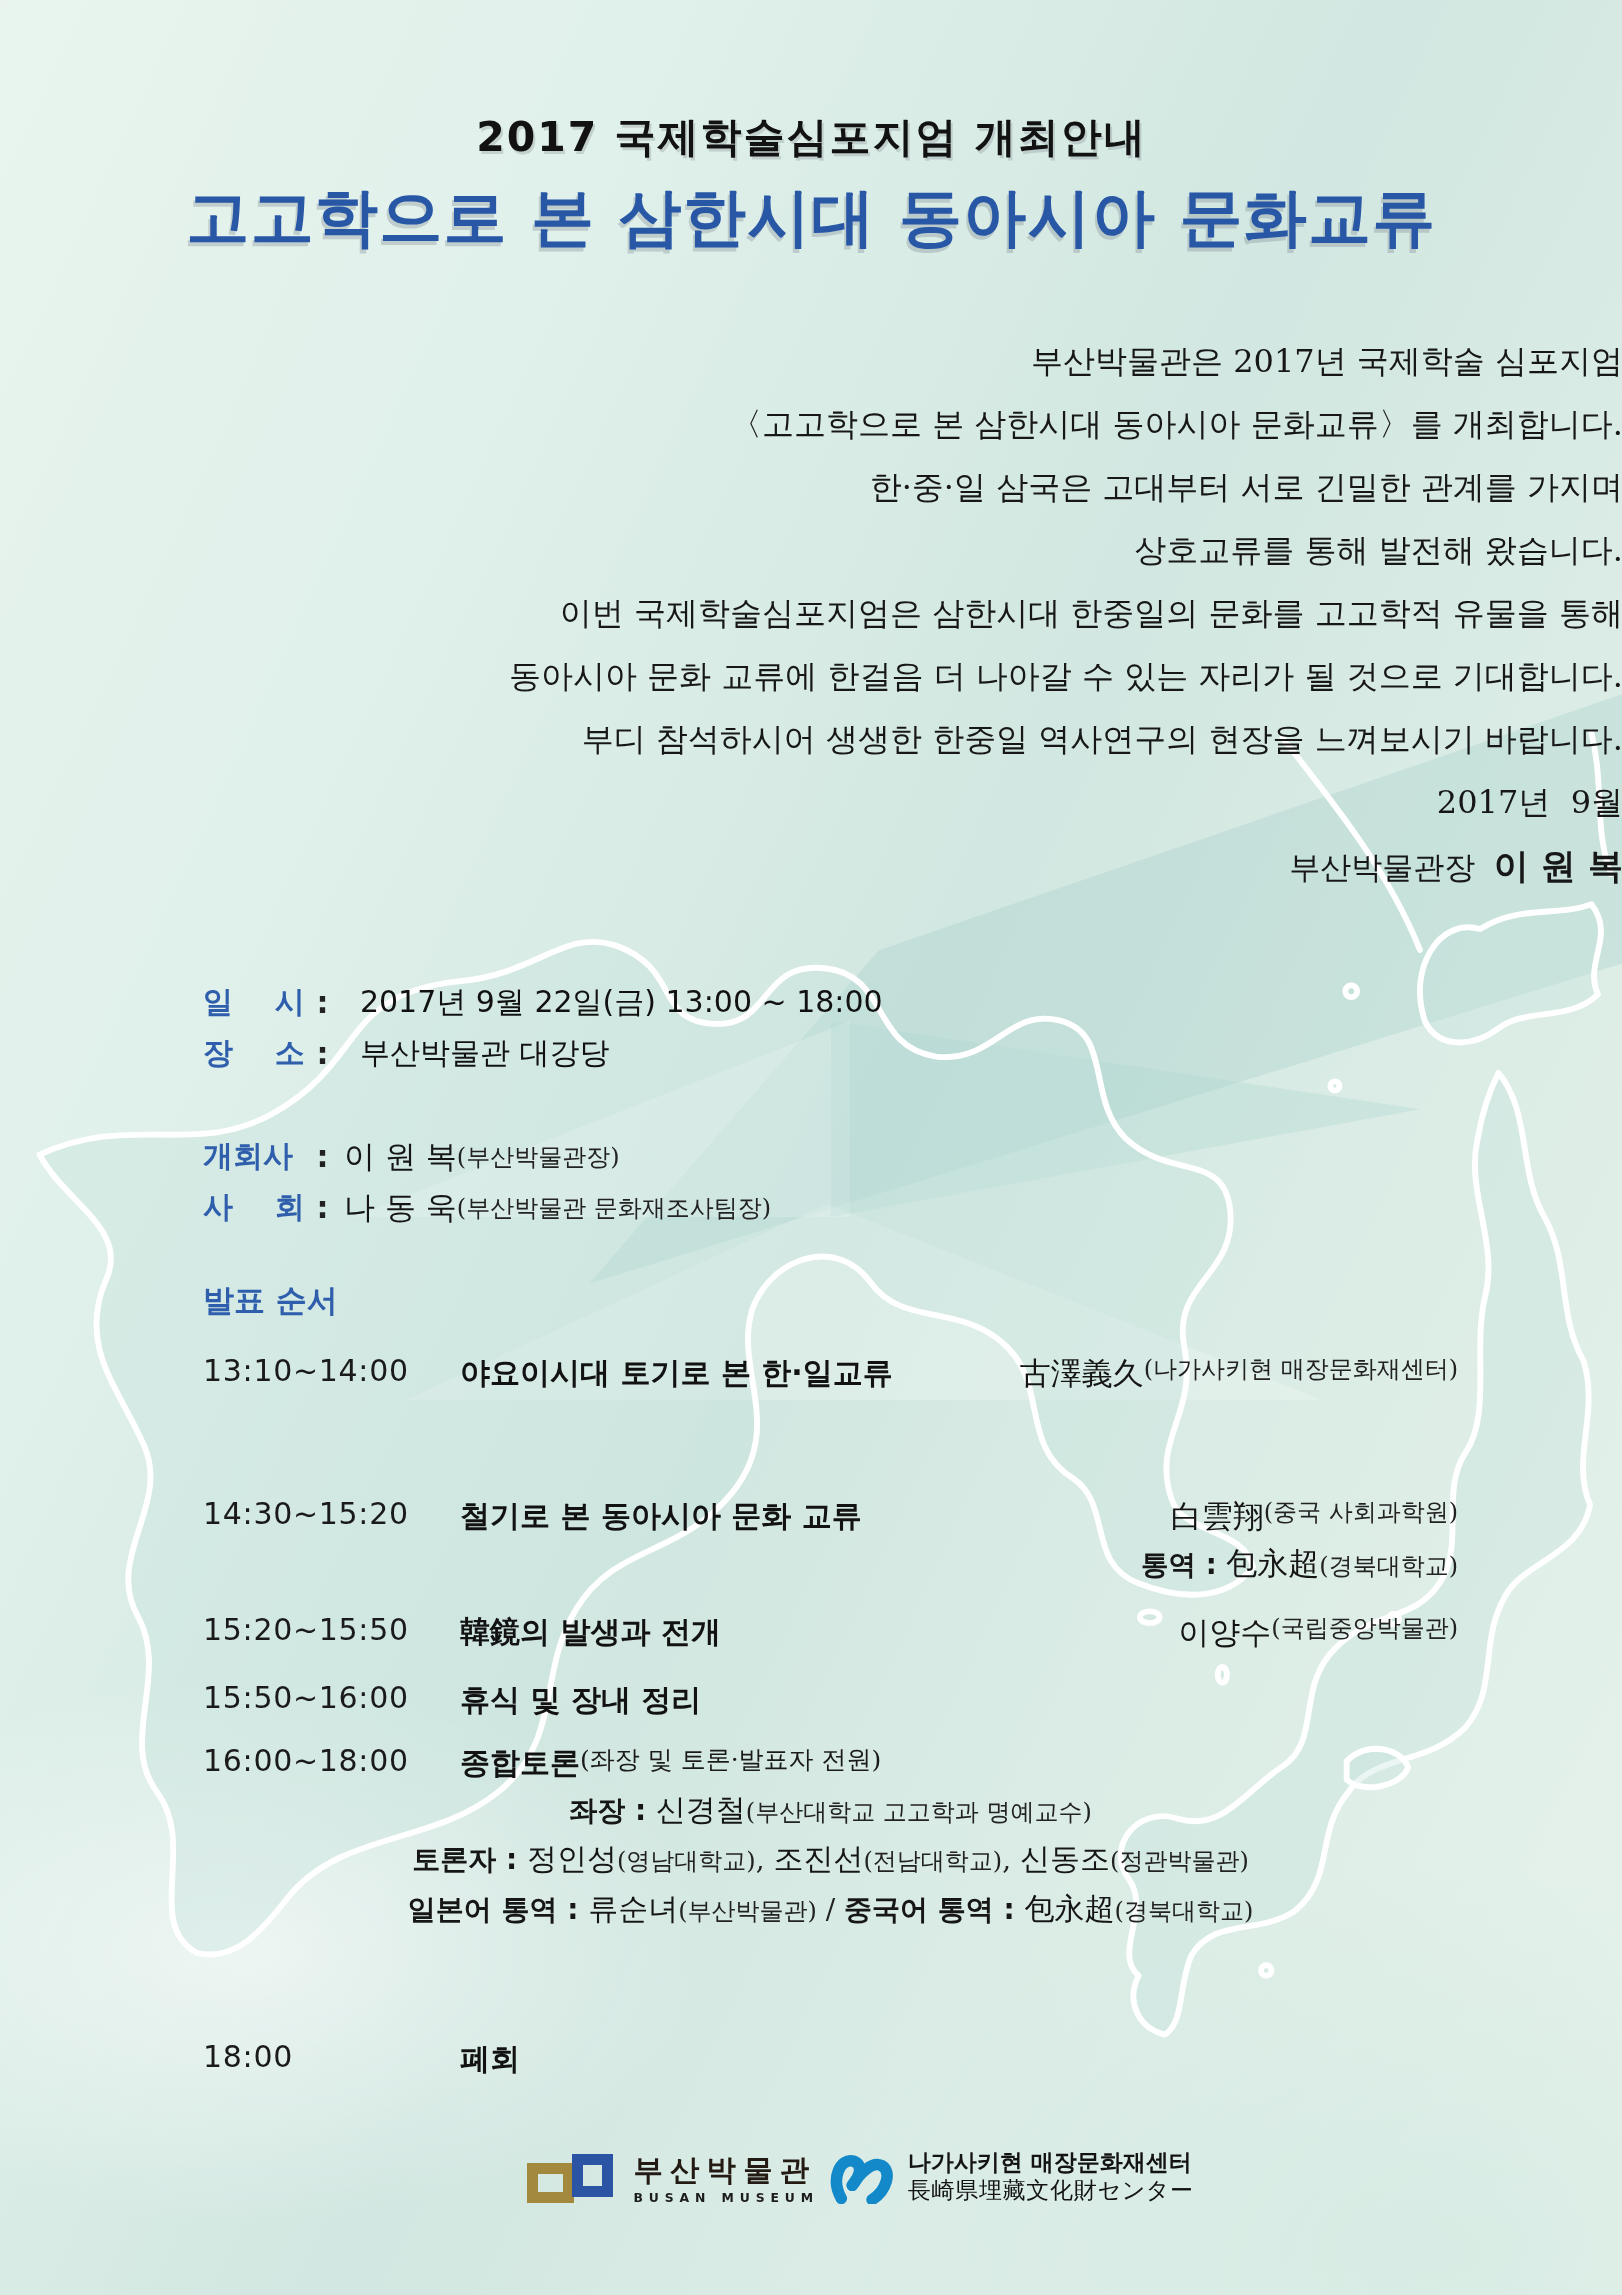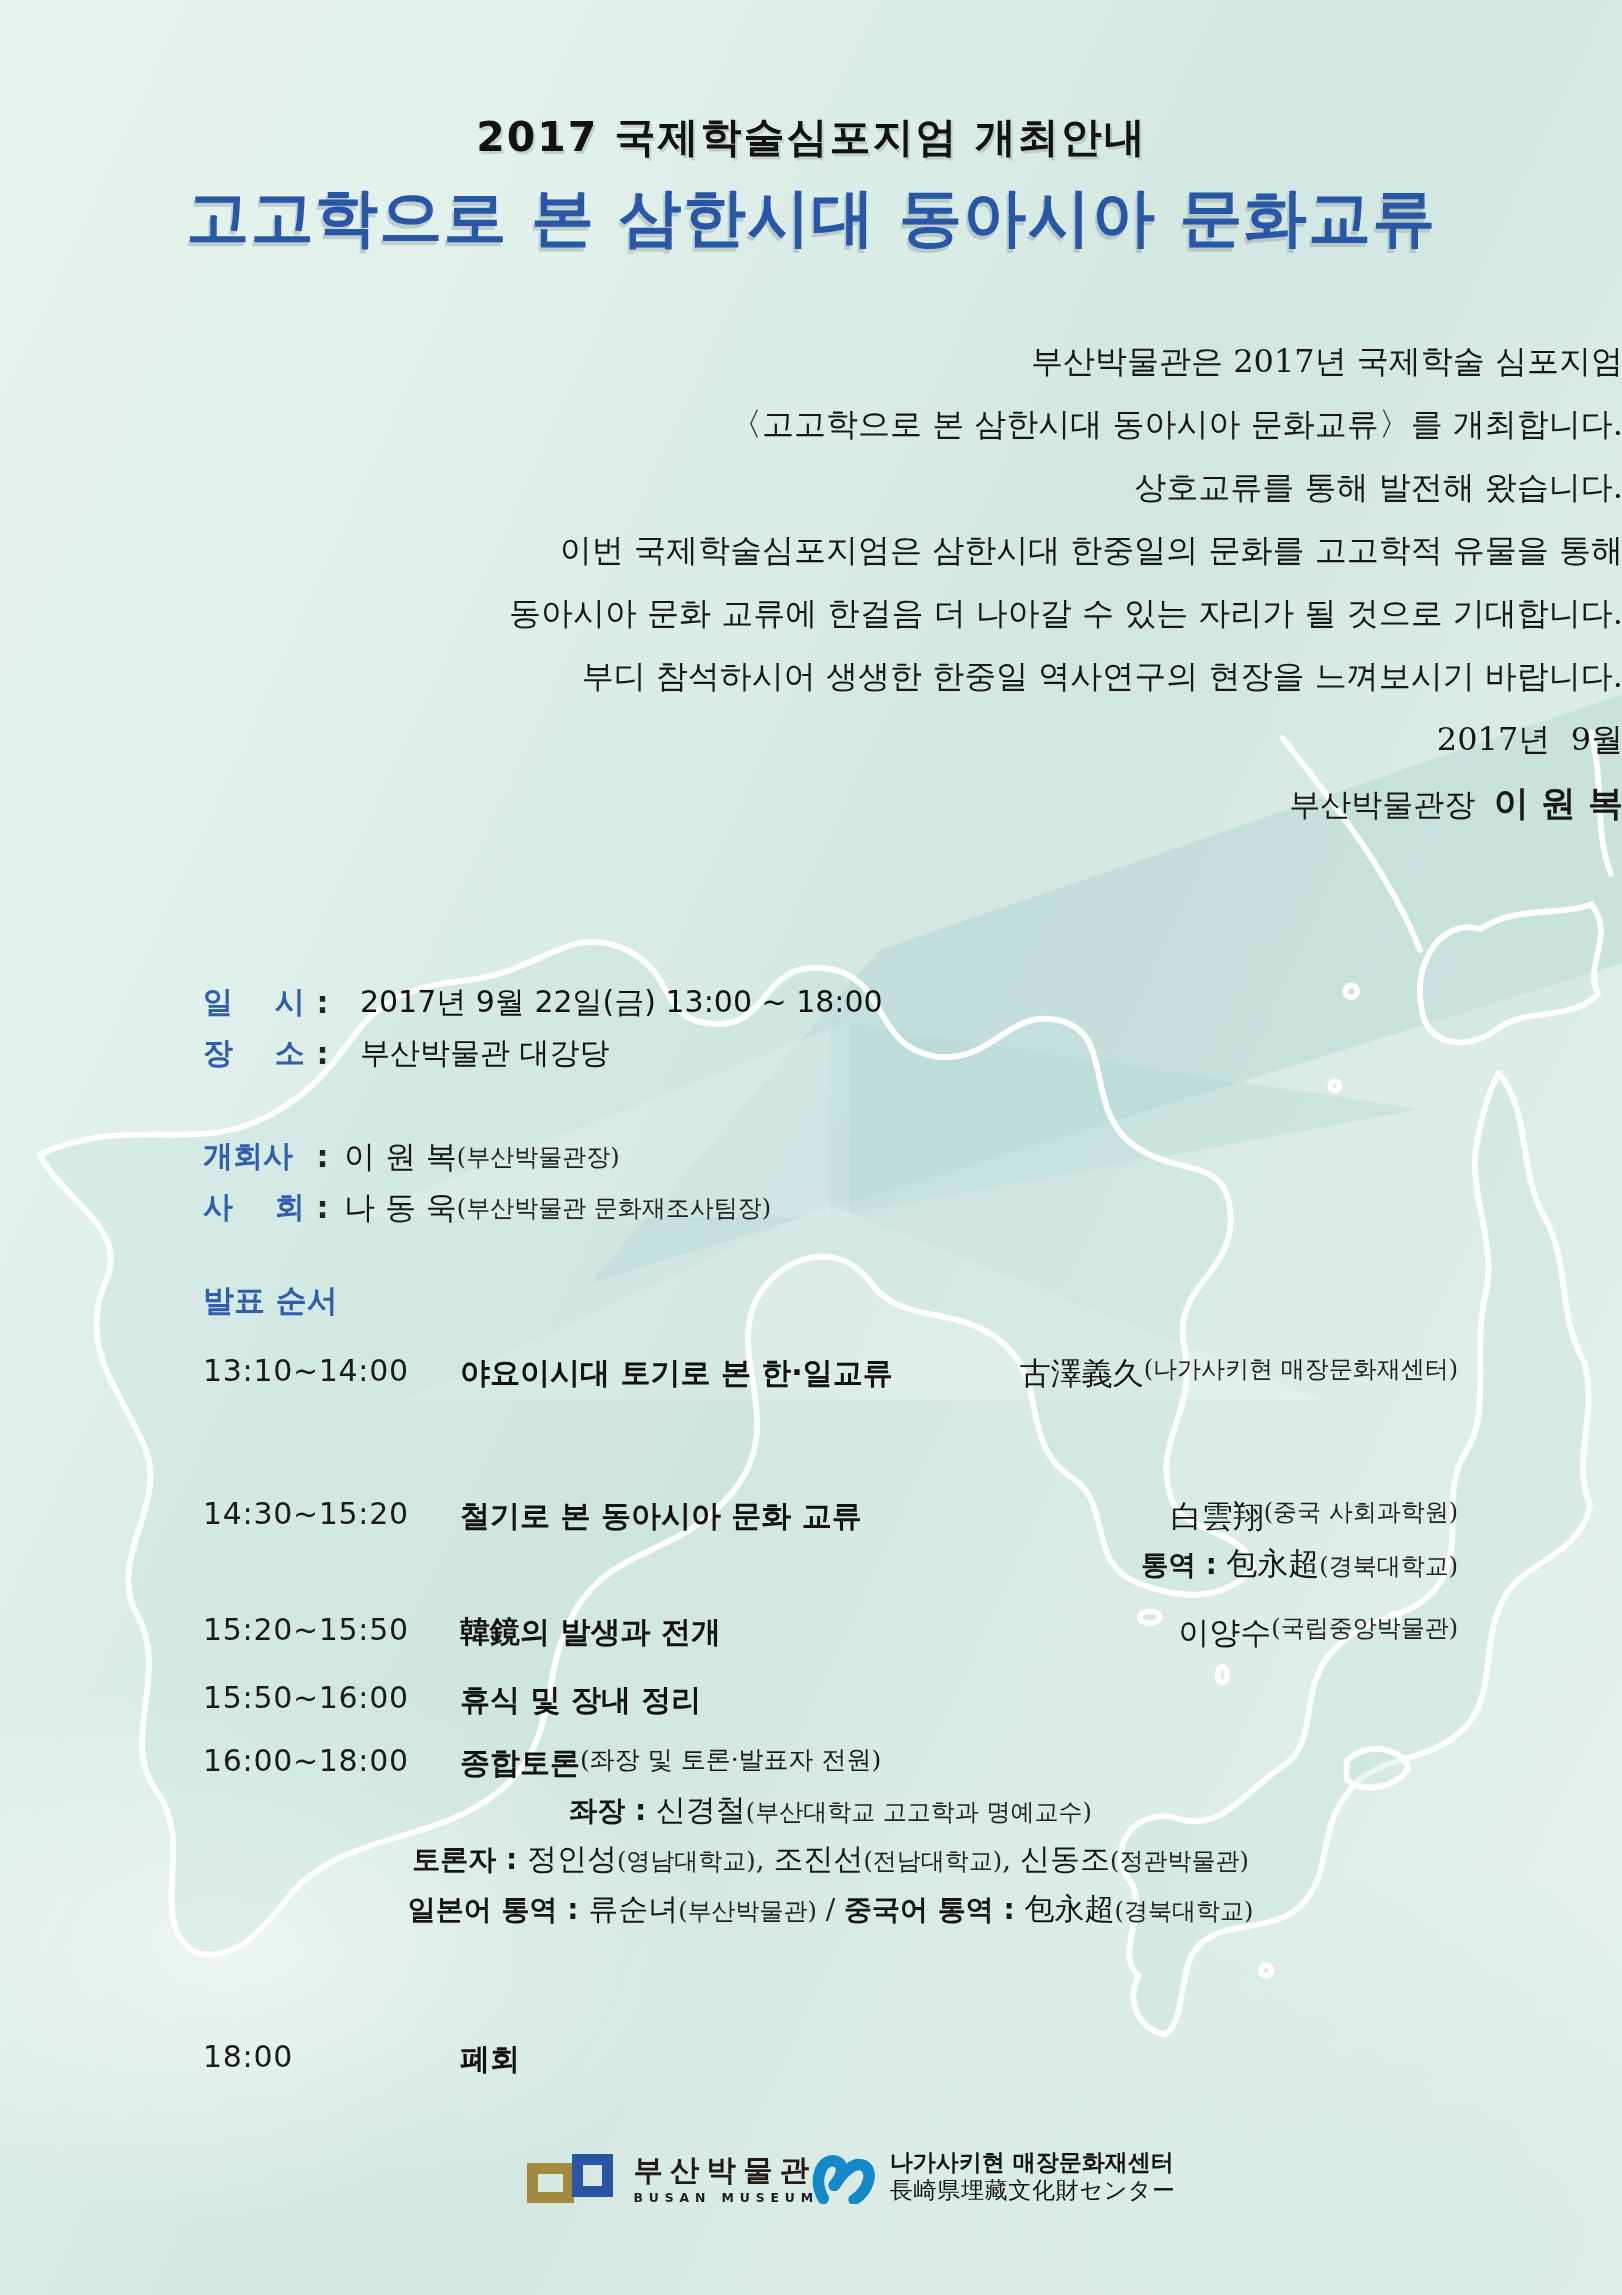--- a/index.html
+++ b/index.html
@@ -63,21 +63,21 @@
   .d-sep{font-family:"DejaVu Serif","Liberation Serif",serif;font-size:28px;color:#222;white-space:pre;}
 
   .busan-logo{position:absolute;left:527px;top:2154px;display:flex;align-items:center;}
   .squares{position:relative;width:92px;height:52px;flex:none;}
   .sq-gold{position:absolute;left:0;top:8.5px;width:47px;height:40px;box-sizing:border-box;border:11px solid #a3893d;}
   .sq-blue{position:absolute;left:45px;top:0;width:41px;height:43px;box-sizing:border-box;border:11px solid #2b54a4;}
   .busan-text{margin-left:14.4px;}
   .busan-kr{font-size:29.4px;font-weight:800;letter-spacing:7.2px;color:#221a13;line-height:1;white-space:pre;}
   .busan-en{font-size:12.4px;font-weight:700;letter-spacing:5.9px;color:#1c1c1c;margin-top:6.5px;line-height:1;white-space:pre;}
 
-  .naga-logo{position:absolute;left:806px;top:2149px;display:flex;align-items:center;}
+  .naga-logo{position:absolute;left:824px;top:2149px;display:flex;align-items:center;}
   .naga-mark{flex:none;width:72px;height:55px;}
   .naga-text{margin-left:11.8px;}
   .naga-kr{font-size:23px;font-weight:800;color:#131313;line-height:1.1;white-space:pre;}
   .naga-jp{font-family:"DejaVu Serif","Liberation Serif",serif;font-size:23px;color:#131313;margin-top:3.3px;line-height:1.1;letter-spacing:0.7px;white-space:pre;}
 </style>
 </head>
 <body>
 
 <div class="poster">
 
@@ -130,20 +130,21 @@
       <ellipse fill="rgba(197,227,220,0.35)" cx="1868" cy="2560" rx="7" ry="12"></ellipse>
     </g>
   </svg>
 
   <div class="subtitle">2017 국제학술심포지엄 개최안내</div>
   <div class="main-title">고고학으로 본 삼한시대 동아시아 문화교류</div>
 
   <div class="greeting">
     <p>부산박물관은 2017년 국제학술 심포지엄</p>
     <p>〈고고학으로 본 삼한시대 동아시아 문화교류〉를 개최합니다.</p>
+    <p>한·중·일 삼국은 고대부터 서로 긴밀한 관계를 가지며</p>
     <p>상호교류를 통해 발전해 왔습니다.</p>
     <p>이번 국제학술심포지엄은 삼한시대 한중일의 문화를 고고학적 유물을 통해</p>
     <p>동아시아 문화 교류에 한걸음 더 나아갈 수 있는 자리가 될 것으로 기대합니다.</p>
     <p>부디 참석하시어 생생한 한중일 역사연구의 현장을 느껴보시기 바랍니다.</p>
     <p class="g-date">2017년  9월</p>
     <p class="sig-line"><span class="sig-role">부산박물관장</span><span class="sig-name">이 원 복</span></p>
   </div>
 
   <div class="info-row" style="top:979px">
     <span class="info-label">일    시</span>

